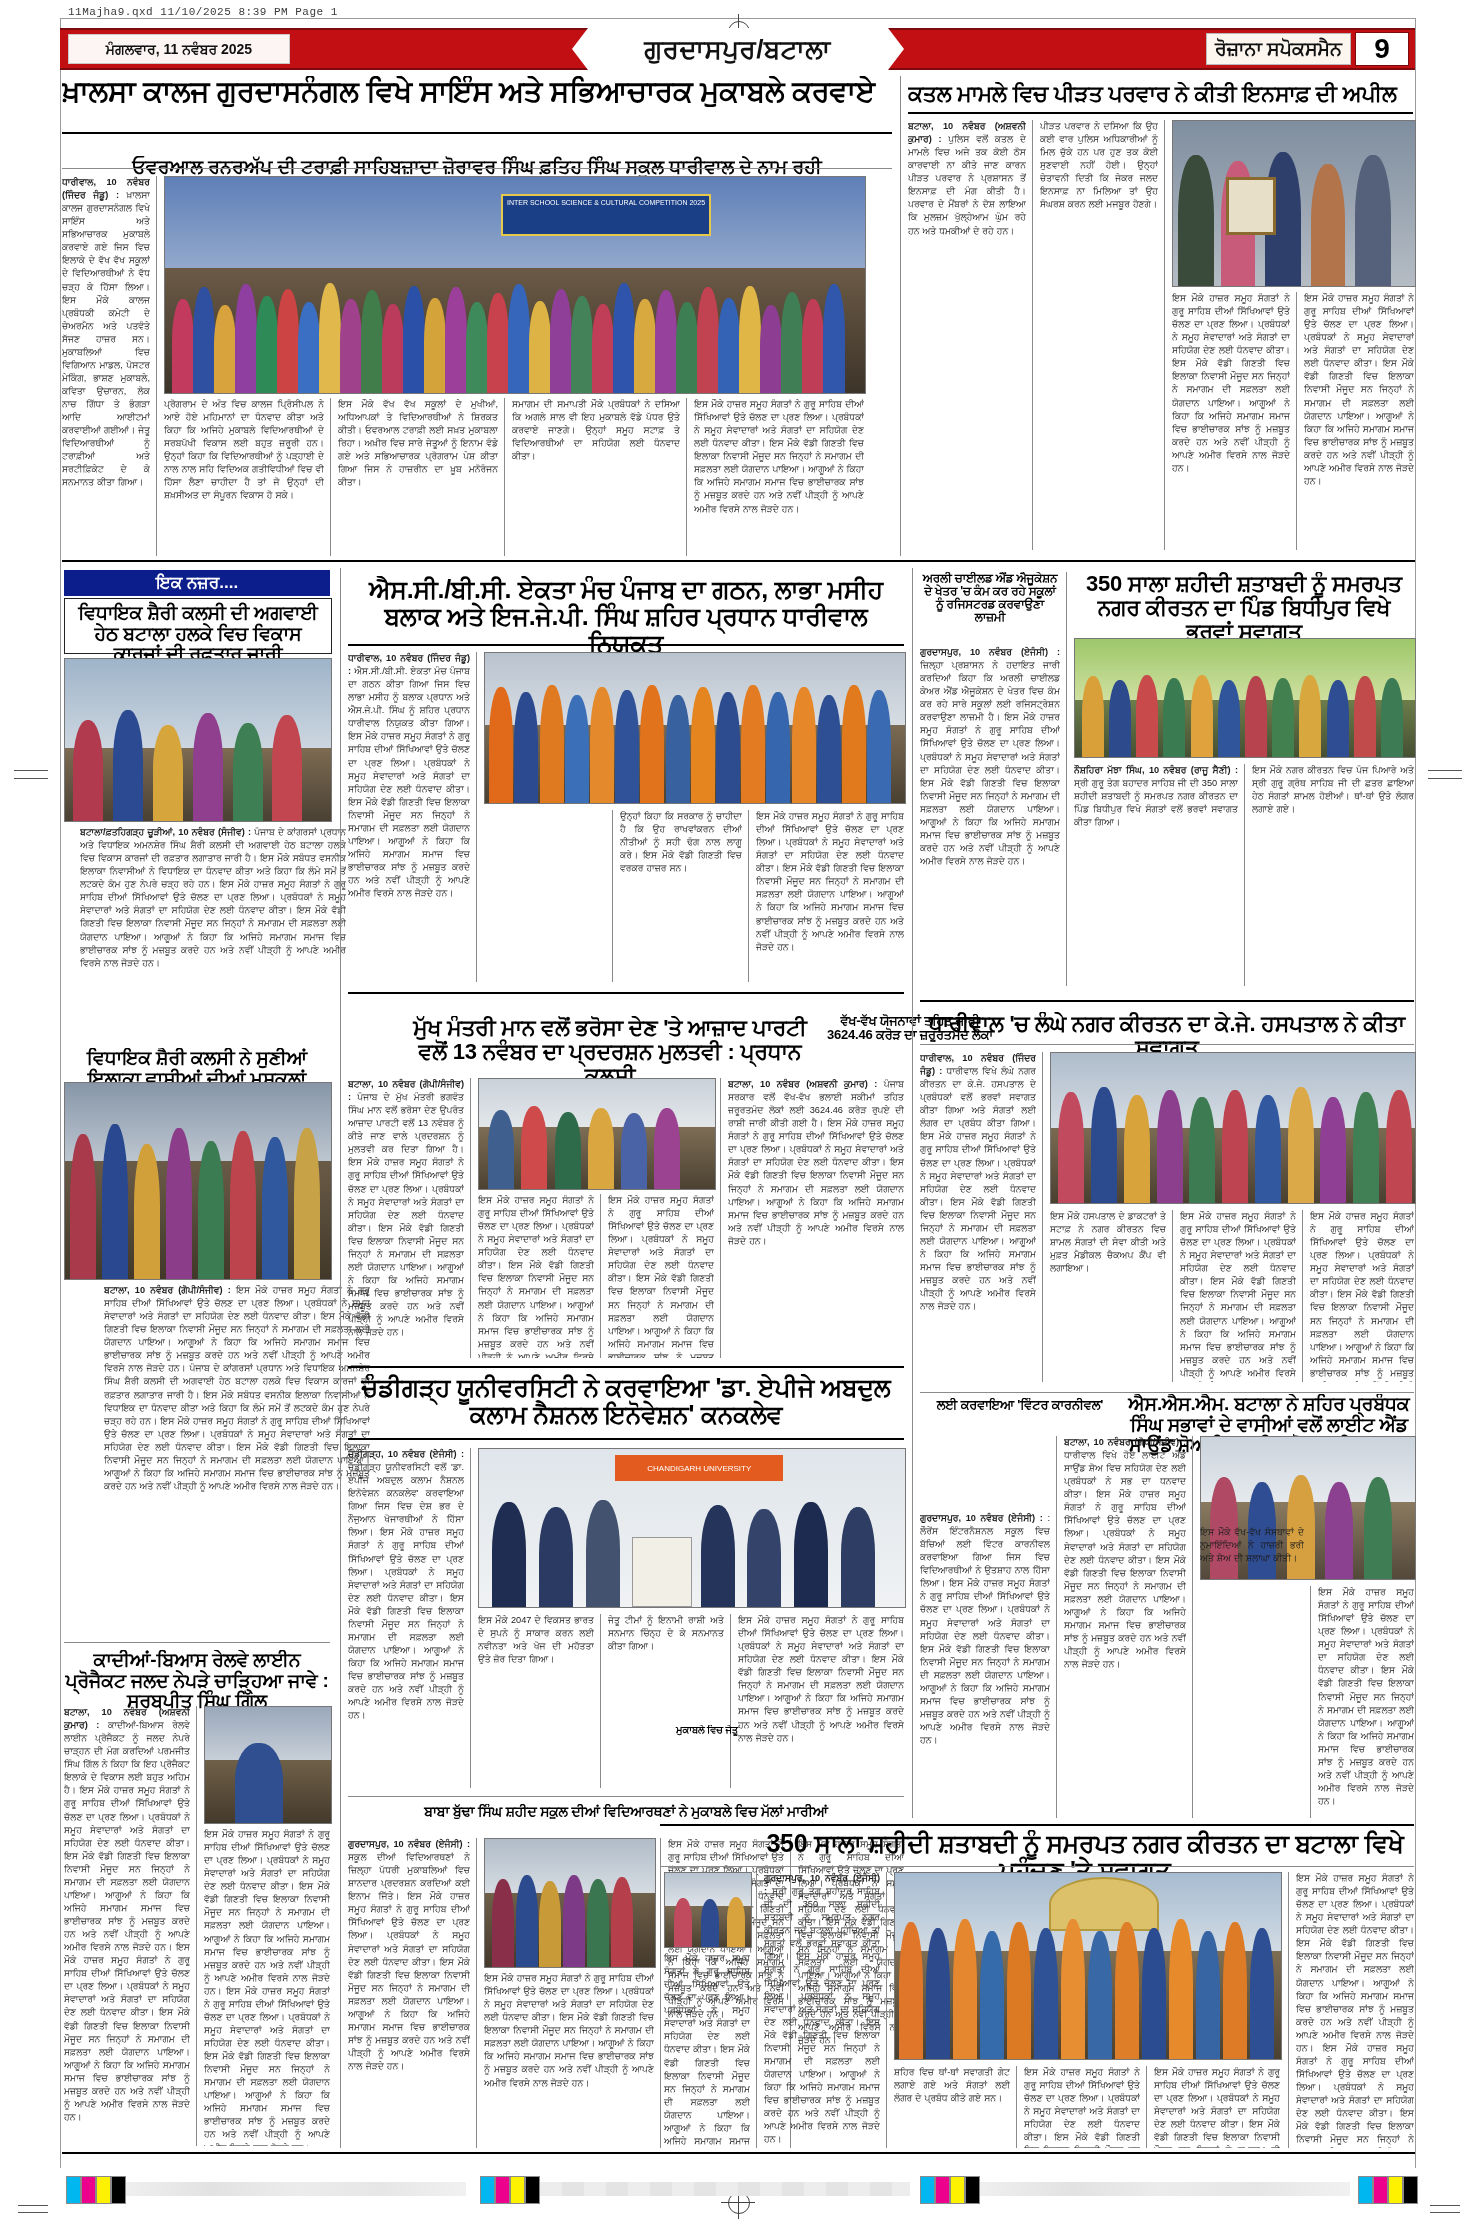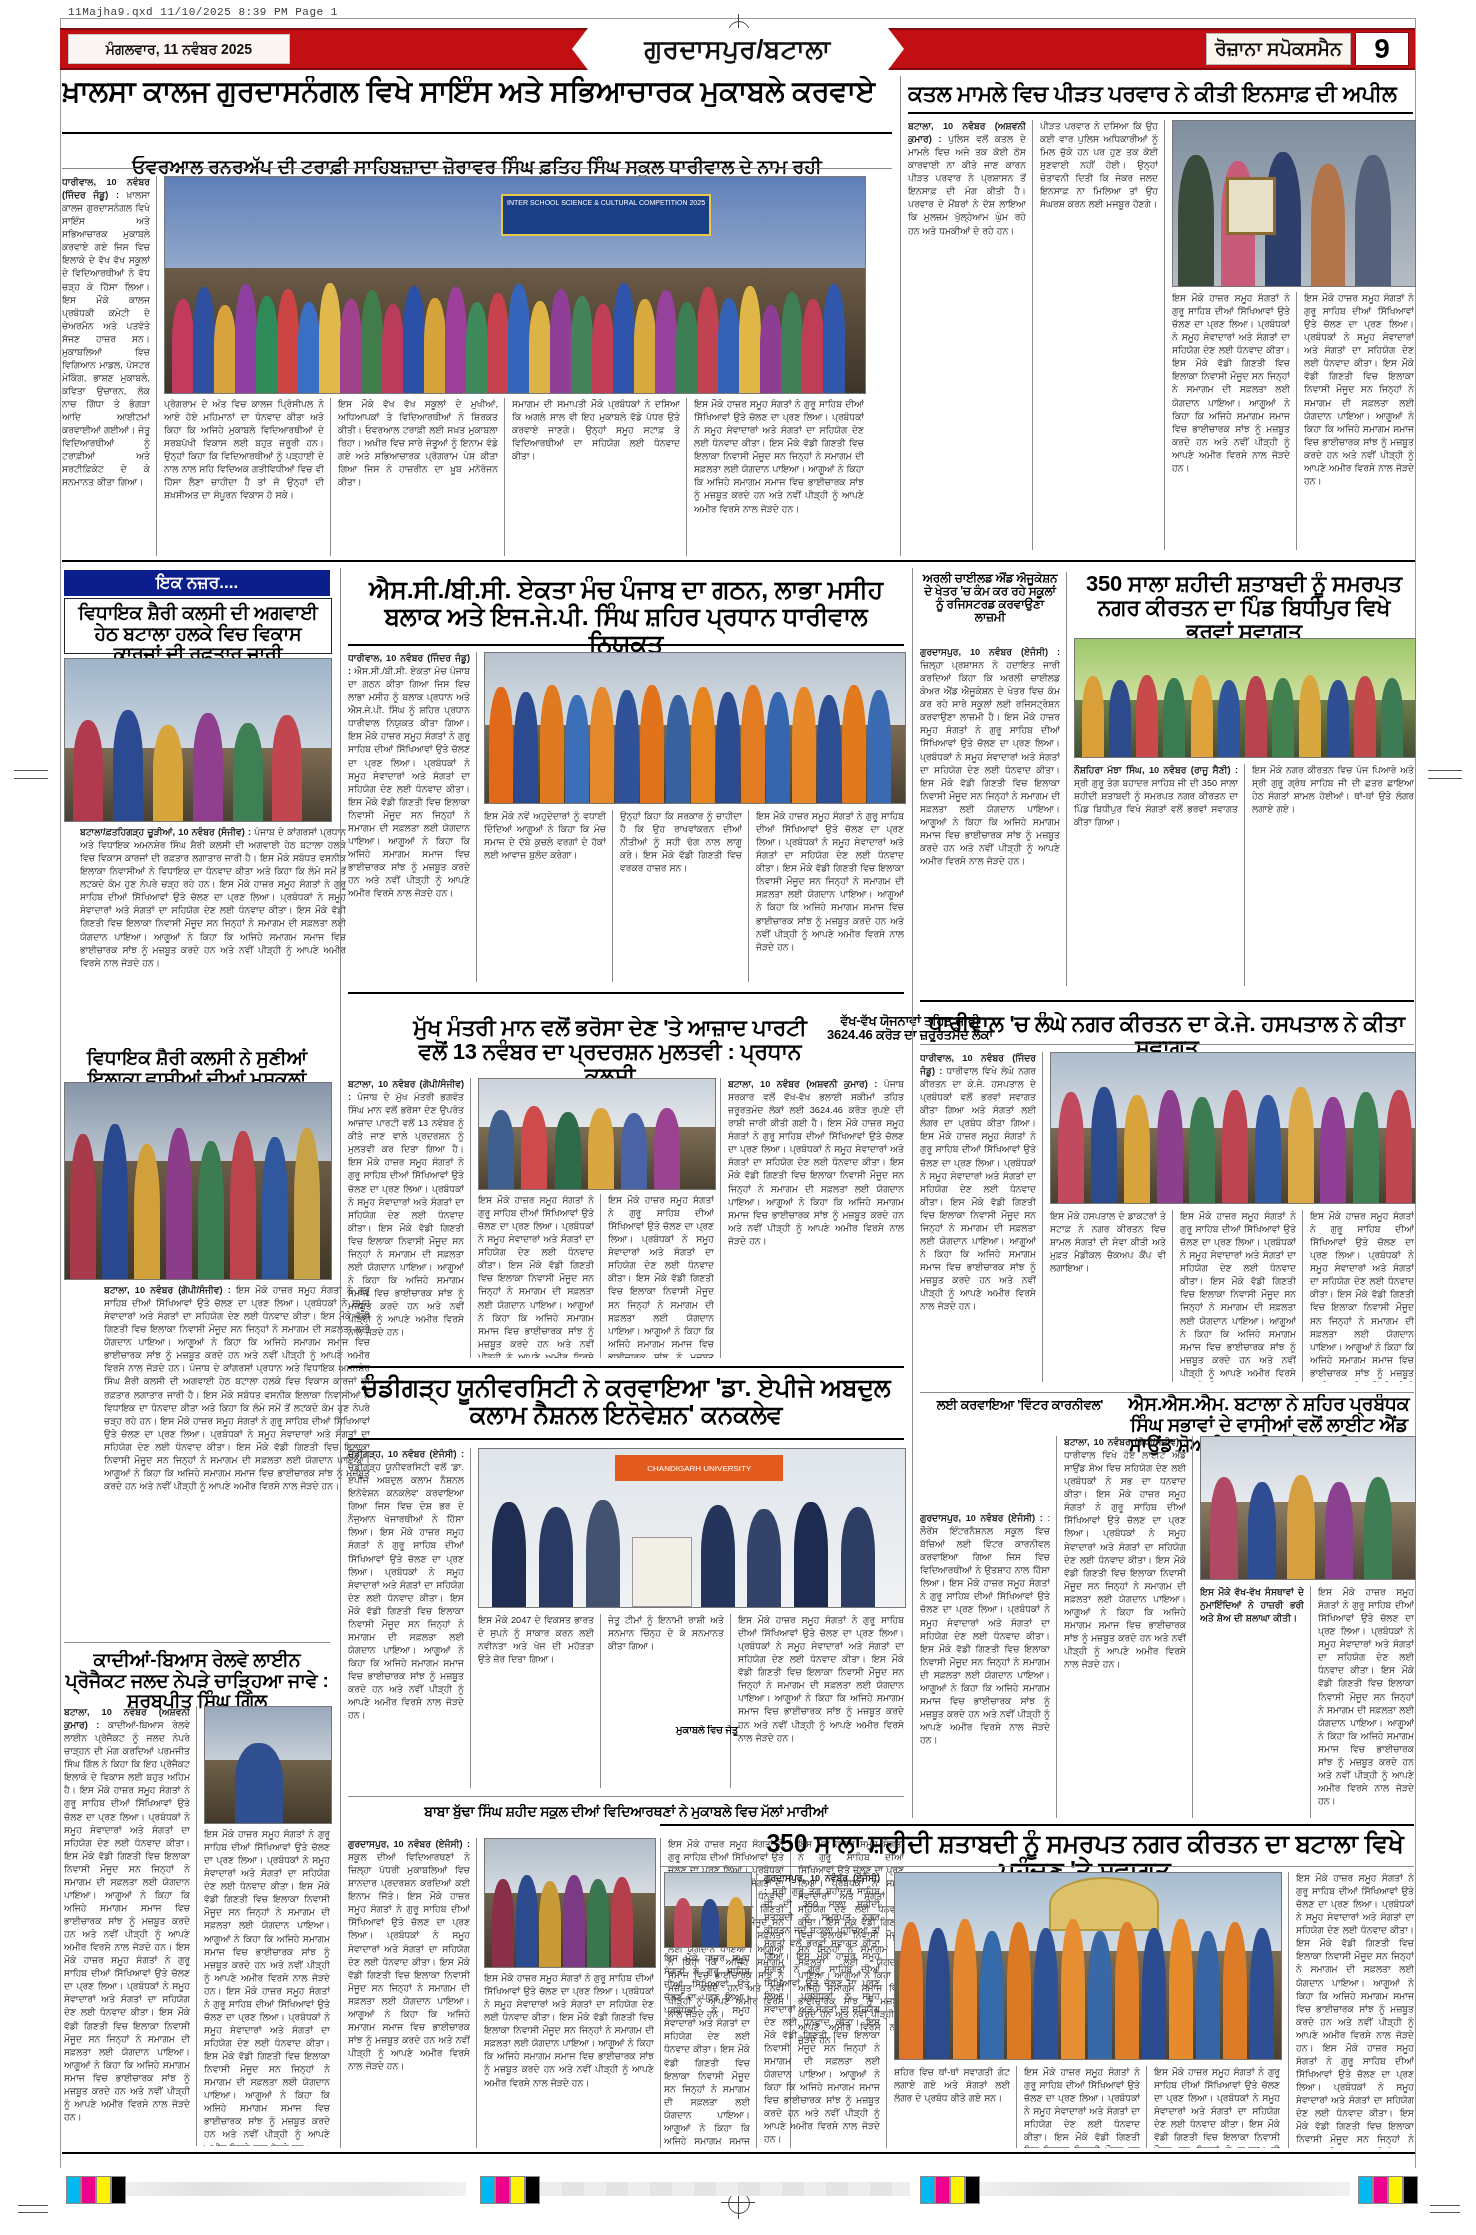--- a/index.html
+++ b/index.html
@@ -327,23 +327,20 @@
       <i style="left:55%;width:24px;height:88%;background:#2d4b8f;"></i>
       <i style="left:61%;width:24px;height:94%;background:#e37b22;"></i>
       <i style="left:67%;width:24px;height:88%;background:#3566ae;"></i>
       <i style="left:73%;width:24px;height:92%;background:#e6872a;"></i>
       <i style="left:79%;width:24px;height:86%;background:#2e4f94;"></i>
       <i style="left:85%;width:24px;height:94%;background:#e07a1d;"></i>
       <i style="left:91%;width:24px;height:90%;background:#3a6bb2;"></i>
     </div>
   </div>
 
-  <div class="col body" style="left:484px;top:810px;width:122px;height:172px;">
-    <span>ਇਸ ਮੌਕੇ ਨਵੇਂ ਅਹੁਦੇਦਾਰਾਂ ਨੂੰ ਵਧਾਈ ਦਿੰਦਿਆਂ ਆਗੂਆਂ ਨੇ ਕਿਹਾ ਕਿ ਮੰਚ ਸਮਾਜ ਦੇ ਦੱਬੇ ਕੁਚਲੇ ਵਰਗਾਂ ਦੇ ਹੱਕਾਂ ਲਈ ਆਵਾਜ਼ ਬੁਲੰਦ ਕਰੇਗਾ।</span>
-  </div>
   <div class="vrule" style="left:612px;top:810px;height:172px;"></div>
   <div class="col body" style="left:620px;top:810px;width:122px;height:172px;">
     <span>ਉਨ੍ਹਾਂ ਕਿਹਾ ਕਿ ਸਰਕਾਰ ਨੂੰ ਚਾਹੀਦਾ ਹੈ ਕਿ ਉਹ ਰਾਖਵਾਂਕਰਨ ਦੀਆਂ ਨੀਤੀਆਂ ਨੂੰ ਸਹੀ ਢੰਗ ਨਾਲ ਲਾਗੂ ਕਰੇ। ਇਸ ਮੌਕੇ ਵੱਡੀ ਗਿਣਤੀ ਵਿਚ ਵਰਕਰ ਹਾਜ਼ਰ ਸਨ।</span>
   </div>
   <div class="vrule" style="left:748px;top:810px;height:172px;"></div>
   <div class="col body" style="left:756px;top:810px;width:148px;height:172px;">
     <span>ਇਸ ਮੌਕੇ ਹਾਜ਼ਰ ਸਮੂਹ ਸੰਗਤਾਂ ਨੇ ਗੁਰੂ ਸਾਹਿਬ ਦੀਆਂ ਸਿੱਖਿਆਵਾਂ ਉਤੇ ਚੱਲਣ ਦਾ ਪ੍ਰਣ ਲਿਆ। ਪ੍ਰਬੰਧਕਾਂ ਨੇ ਸਮੂਹ ਸੇਵਾਦਾਰਾਂ ਅਤੇ ਸੰਗਤਾਂ ਦਾ ਸਹਿਯੋਗ ਦੇਣ ਲਈ ਧੰਨਵਾਦ ਕੀਤਾ। ਇਸ ਮੌਕੇ ਵੱਡੀ ਗਿਣਤੀ ਵਿਚ ਇਲਾਕਾ ਨਿਵਾਸੀ ਮੌਜੂਦ ਸਨ ਜਿਨ੍ਹਾਂ ਨੇ ਸਮਾਗਮ ਦੀ ਸਫ਼ਲਤਾ ਲਈ ਯੋਗਦਾਨ ਪਾਇਆ। ਆਗੂਆਂ ਨੇ ਕਿਹਾ ਕਿ ਅਜਿਹੇ ਸਮਾਗਮ ਸਮਾਜ ਵਿਚ ਭਾਈਚਾਰਕ ਸਾਂਝ ਨੂੰ ਮਜ਼ਬੂਤ ਕਰਦੇ ਹਨ ਅਤੇ ਨਵੀਂ ਪੀੜ੍ਹੀ ਨੂੰ ਆਪਣੇ ਅਮੀਰ ਵਿਰਸੇ ਨਾਲ ਜੋੜਦੇ ਹਨ।</span>
   </div>
 
   <div class="hrule" style="left:348px;top:992px;width:556px;height:2px;background:#000;"></div>
@@ -569,21 +566,21 @@
     <div class="sky" style="background:linear-gradient(180deg,#cbd3dc,#e6eaee);height:46%;"></div>
     <div class="ground" style="background:linear-gradient(180deg,#8a7a60,#53483a);height:54%;"></div>
     <div class="crowd" style="height:78%;">
       <i style="left:4%;width:28px;height:92%;background:#b04a64;"></i>
       <i style="left:22%;width:28px;height:88%;background:#2f4d92;"></i>
       <i style="left:40%;width:28px;height:94%;background:#d6a040;"></i>
       <i style="left:58%;width:28px;height:88%;background:#8b4090;"></i>
       <i style="left:76%;width:28px;height:92%;background:#3f7d55;"></i>
     </div>
   </div>
-  <div class="col body" style="left:1200px;top:1586px;width:104px;height:232px;font-weight:bold;">
+  <div class="col body" style="left:1200px;top:1526px;width:104px;height:232px;">
     <span>ਇਸ ਮੌਕੇ ਵੱਖ-ਵੱਖ ਸੰਸਥਾਵਾਂ ਦੇ ਨੁਮਾਇੰਦਿਆਂ ਨੇ ਹਾਜ਼ਰੀ ਭਰੀ ਅਤੇ ਸ਼ੋਅ ਦੀ ਸ਼ਲਾਘਾ ਕੀਤੀ।</span>
   </div>
   <div class="vrule" style="left:1310px;top:1586px;height:232px;"></div>
   <div class="col body" style="left:1318px;top:1586px;width:96px;height:232px;">
     <span>ਇਸ ਮੌਕੇ ਹਾਜ਼ਰ ਸਮੂਹ ਸੰਗਤਾਂ ਨੇ ਗੁਰੂ ਸਾਹਿਬ ਦੀਆਂ ਸਿੱਖਿਆਵਾਂ ਉਤੇ ਚੱਲਣ ਦਾ ਪ੍ਰਣ ਲਿਆ। ਪ੍ਰਬੰਧਕਾਂ ਨੇ ਸਮੂਹ ਸੇਵਾਦਾਰਾਂ ਅਤੇ ਸੰਗਤਾਂ ਦਾ ਸਹਿਯੋਗ ਦੇਣ ਲਈ ਧੰਨਵਾਦ ਕੀਤਾ। ਇਸ ਮੌਕੇ ਵੱਡੀ ਗਿਣਤੀ ਵਿਚ ਇਲਾਕਾ ਨਿਵਾਸੀ ਮੌਜੂਦ ਸਨ ਜਿਨ੍ਹਾਂ ਨੇ ਸਮਾਗਮ ਦੀ ਸਫ਼ਲਤਾ ਲਈ ਯੋਗਦਾਨ ਪਾਇਆ। ਆਗੂਆਂ ਨੇ ਕਿਹਾ ਕਿ ਅਜਿਹੇ ਸਮਾਗਮ ਸਮਾਜ ਵਿਚ ਭਾਈਚਾਰਕ ਸਾਂਝ ਨੂੰ ਮਜ਼ਬੂਤ ਕਰਦੇ ਹਨ ਅਤੇ ਨਵੀਂ ਪੀੜ੍ਹੀ ਨੂੰ ਆਪਣੇ ਅਮੀਰ ਵਿਰਸੇ ਨਾਲ ਜੋੜਦੇ ਹਨ।</span>
   </div>
 
   <div class="hrule" style="left:660px;top:1824px;width:754px;height:2px;background:#000;"></div>
   <div class="col" style="left:664px;top:1725px;width:86px;">
     <div class="hl" style="font-size:10px;text-align:center;">ਮੁਕਾਬਲੇ ਵਿਚ ਜੇਤੂ</div>

